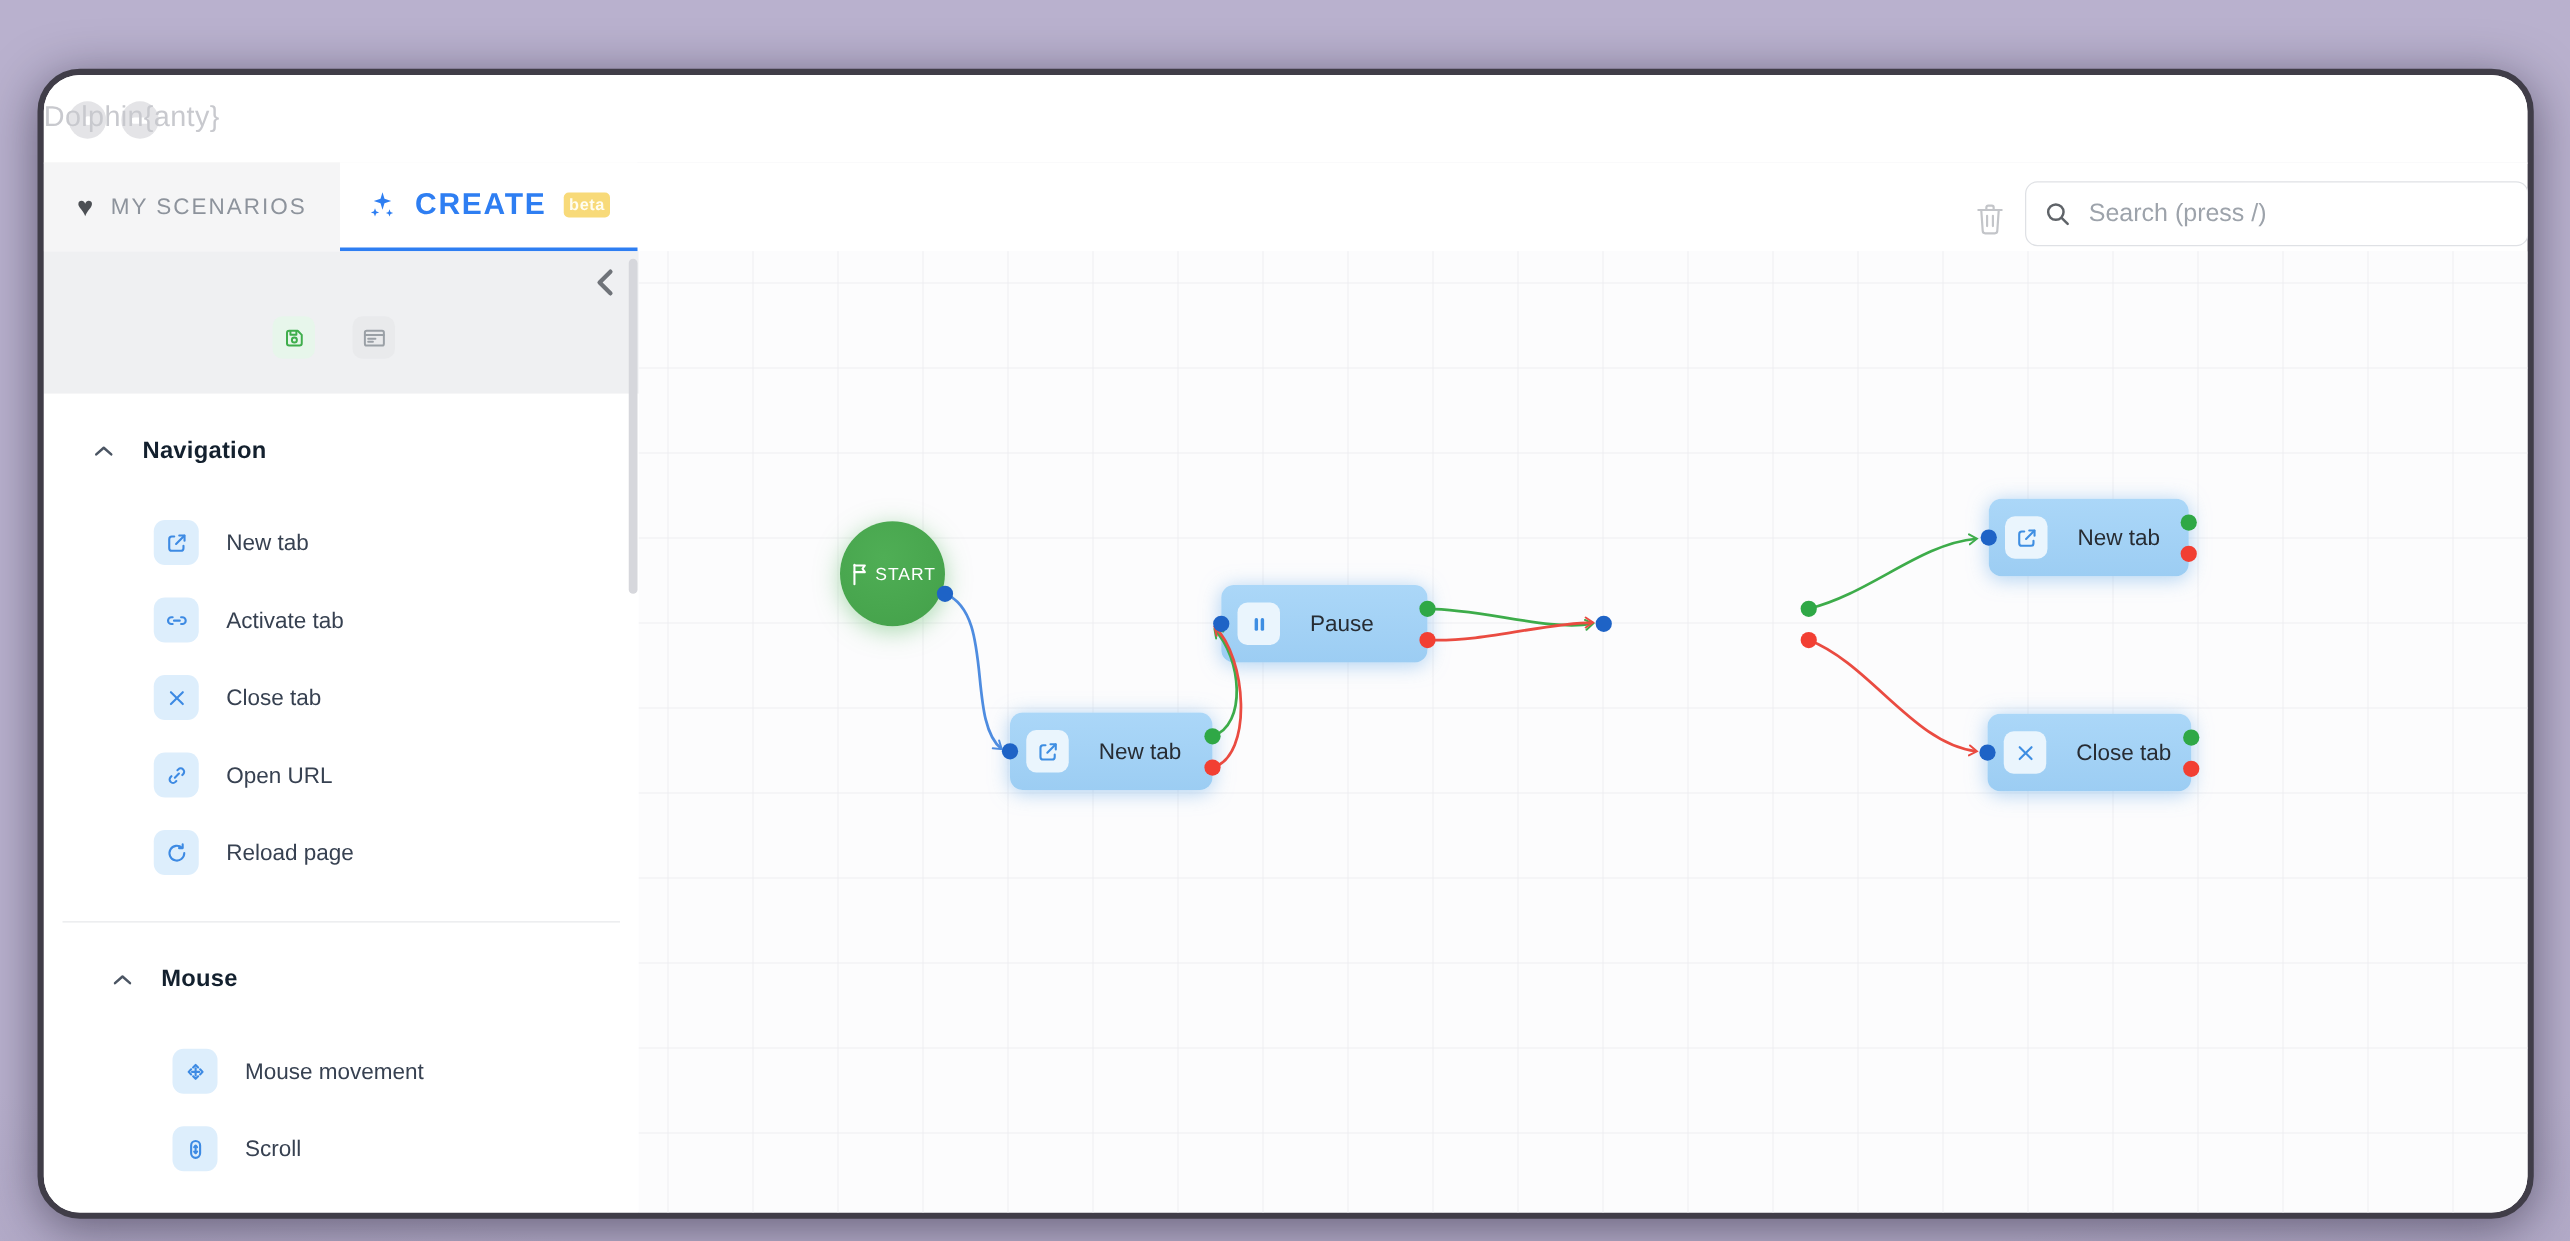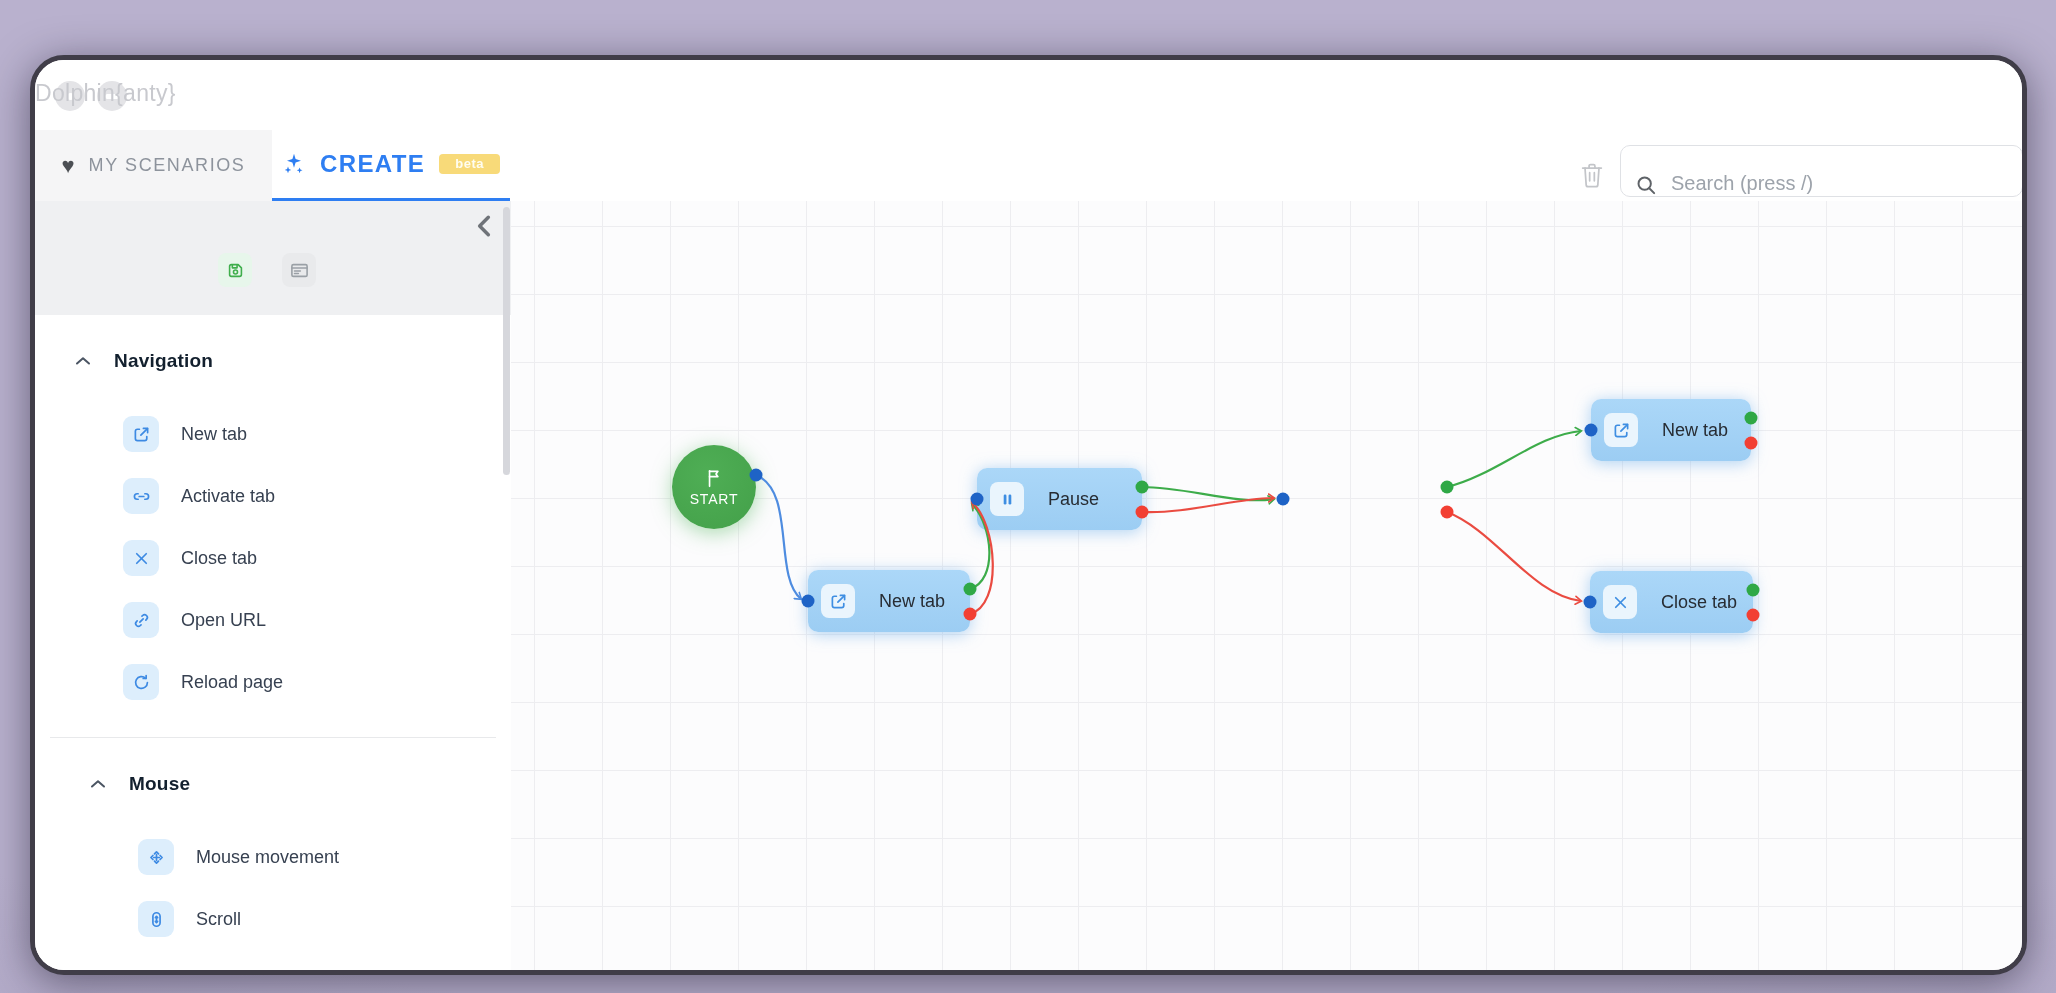--- a/index.html
+++ b/index.html
@@ -18,24 +18,24 @@
   .app-title{position:absolute;left:0;right:0;top:20px;text-align:left;font-size:23px;color:#c8c9ce;letter-spacing:.3px;}
   
   .tabbar{position:absolute;left:0;top:70px;width:100%;height:71px;background:#fff;}
   .tab{position:absolute;top:0;height:71px;display:flex;align-items:center;justify-content:center;gap:14px;box-sizing:border-box;cursor:pointer;}
   .tab-my{left:0;width:237px;background:#f5f5f6;}
   .tab-create{left:237px;width:238px;background:#fff;border-bottom:3px solid #2e7ef2;}
   .tab-my .hearticon{font-size:22px;color:#4c4f54;line-height:1;}
   .tab-my .lbl{font-size:18px;color:#8d939c;font-weight:500;letter-spacing:1.6px;}
   .tab-create .lbl{font-size:24px;color:#2e7ef2;font-weight:600;letter-spacing:1.4px;}
   .beta-badge{background:#f8da79;color:#fffdf0;font-size:13px;font-weight:700;letter-spacing:.5px;
-    padding:2px 16px 3px;border-radius:4px;}
+    padding:2px 4px 3px;border-radius:4px;}
   .trash-btn{position:absolute;left:1544px;top:31px;width:28px;height:28px;color:#c3c5c9;cursor:pointer;}
   .searchbox{position:absolute;left:1585px;top:15px;width:403px;height:52px;box-sizing:border-box;
-    border:1.5px solid #dfe1e5;border-radius:10px;background:#fff;display:flex;align-items:flex-end;padding:0 14px;gap:12px;}
+    border:1.5px solid #dfe1e5;border-radius:10px;background:#fff;display:flex;align-items:center;padding:0 14px;gap:12px;}
   .searchbox svg{flex:0 0 auto;color:#5f6368;}
   .searchbox input{border:none;outline:none;flex:1;font-size:20px;color:#444;background:transparent;
     font-family:"Liberation Sans","DejaVu Sans",sans-serif;}
   .searchbox input::placeholder{color:#9da3ab;}
   
   .panel-head{position:absolute;left:0;top:141px;width:476px;height:114px;background:#eff0f2;}
   .chip-btn{position:absolute;top:52px;width:34px;height:34px;border-radius:8px;display:flex;align-items:center;justify-content:center;cursor:pointer;}
   .chip-save{left:183px;background:#e7f6eb;color:#3fae4c;}
   .chip-panel{left:247px;background:#e9eaec;color:#9aa0a6;}
   .collapse-btn{position:absolute;left:438px;top:12px;width:26px;height:26px;color:#6f7379;cursor:pointer;}
@@ -53,24 +53,24 @@
   
   .canvas{position:absolute;left:476px;top:141px;width:1521px;height:779px;background:#fcfcfd;
     background-image:linear-gradient(to right,#ededf0 1px,transparent 1px),linear-gradient(to bottom,#ededf0 1px,transparent 1px);
     background-size:68px 68px;background-position:23px 25px;}
   .flow-node{position:absolute;box-sizing:border-box;border-radius:10px;display:flex;align-items:center;cursor:pointer;
     background:linear-gradient(180deg,#abd7f8,#9ccdf3);
     box-shadow:0 2px 16px rgba(120,180,235,.6);}
   .node-chip{width:34px;height:34px;margin-left:13px;border-radius:8px;background:#eaf5fd;color:#3e8ee2;
     display:flex;align-items:center;justify-content:center;flex:0 0 auto;}
   .node-label{margin-left:24px;font-size:18px;color:#272c33;}
-  .start-node{position:absolute;left:161px;top:244px;width:84px;height:84px;border-radius:50%;cursor:pointer;
+  .start-node{position:absolute;left:161px;top:216px;width:84px;height:84px;border-radius:50%;cursor:pointer;
     background:radial-gradient(circle at 42% 35%,#4fae55,#43a049);
     box-shadow:0 4px 20px rgba(90,185,100,.5);
-    display:flex;flex-direction:column;align-items:center;justify-content:center;gap:3px;color:#fff;}
+    display:flex;flex-direction:row;align-items:center;justify-content:center;gap:3px;color:#fff;}
   .start-node .slabel{font-size:14px;letter-spacing:.8px;}
   .flow-links{position:absolute;left:0;top:0;pointer-events:none;}
   .icon{display:inline-flex;line-height:0;}
 </style>
 </head>
 <body>
 
 <div class="stage">
   <div class="window">
 

